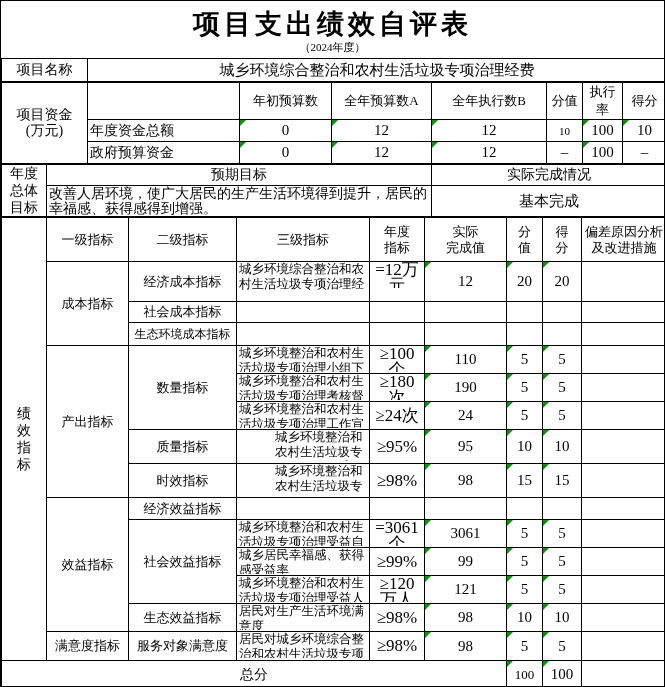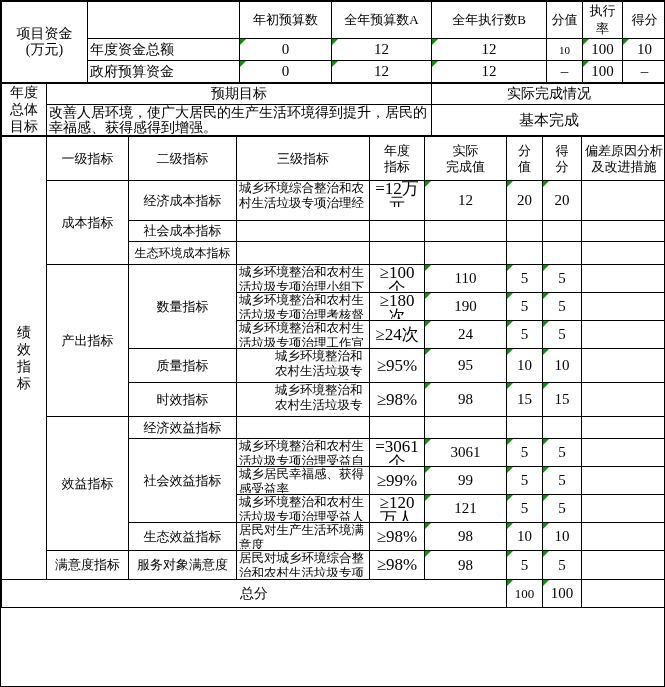--- a/index.html
+++ b/index.html
@@ -30,29 +30,35 @@
   .clip37 { height:37px; overflow:hidden; }
   .flag { position:relative; }
   .flag::before { content:""; position:absolute; top:0; left:0; width:0; height:0;
                   border-top:6px solid var(--flag,#009900); border-right:6px solid transparent; }
 </style>
 </head>
 <body>
 
 <div class="sheet">
 
+  <div class="title">项目支出绩效自评表</div>
+  <div class="subtitle">（2024年度）</div>
 
   <table>
     <colgroup>
         <col style="width:86px">
         <col style="width:344px">
         <col style="width:119px">
         <col style="width:116px">
       </colgroup>
     <tbody>
+        <tr class="h23">
+      <td class="fs14">项目名称</td>
+      <td class="fs15" colspan="3">城乡环境综合整治和农村生活垃圾专项治理经费</td>
+    </tr>
   </tbody>
     </table>
 
   <table>
     <colgroup>
         <col style="width:86px">
         <col style="width:152px">
         <col style="width:92px">
         <col style="width:100px">
         <col style="width:115px">

